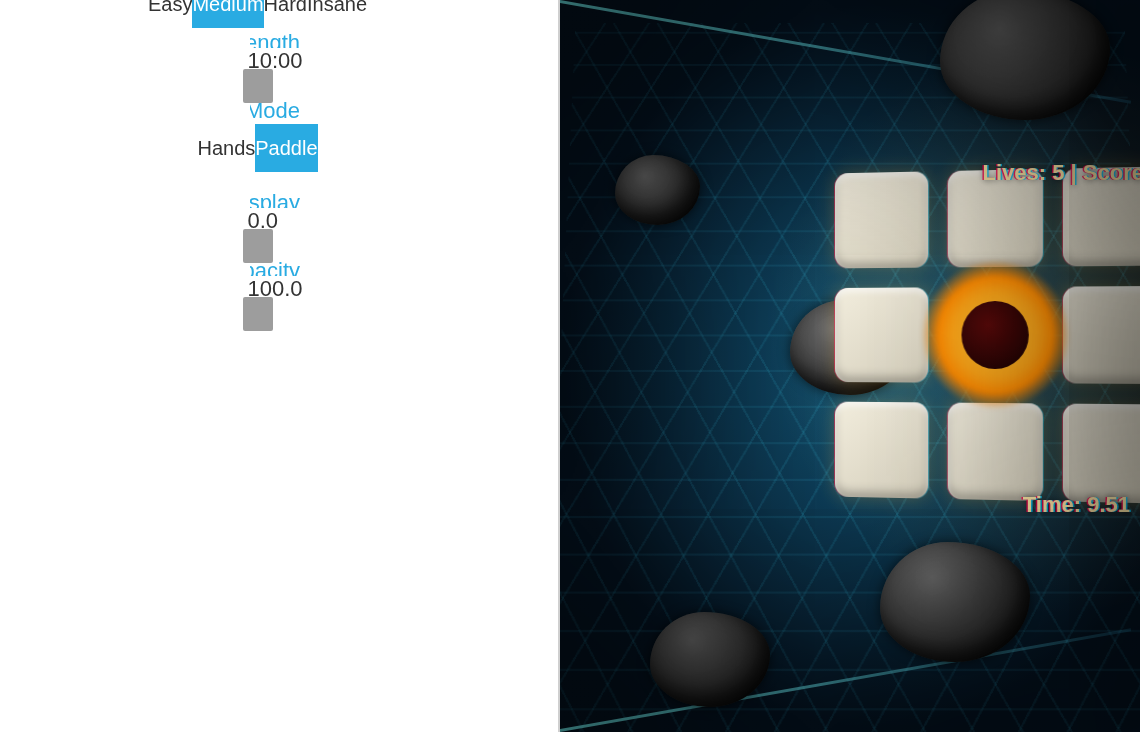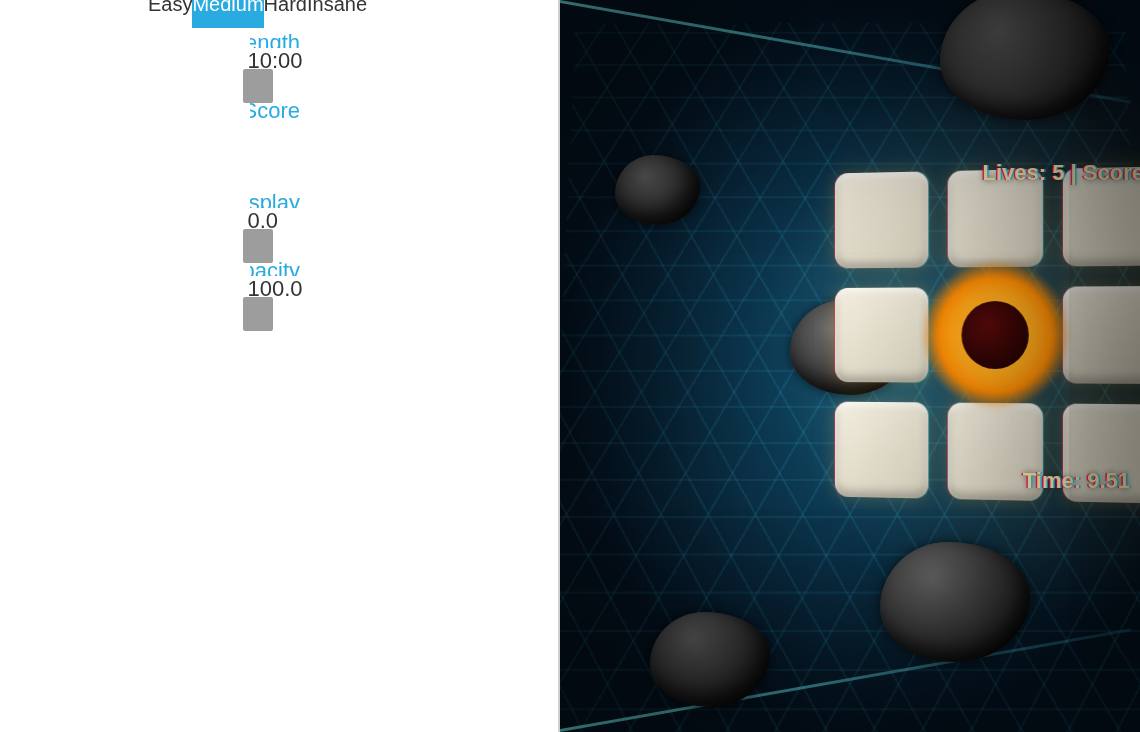--- a/index.html
+++ b/index.html
@@ -116,21 +116,21 @@
   .hud{
     position:absolute;color:#ffe9a8;
     font-family:"Segoe UI",Arial,sans-serif;font-weight:600;font-size:22px;
     text-shadow:
       -1.5px 0 rgba(255,0,80,.8),
        1.5px 0 rgba(0,200,255,.8),
        0 0 6px rgba(0,0,0,.6);
     white-space:nowrap;pointer-events:none;
   }
   .hud.top{right:-4px;top:160px;}
-  .hud.bottom{right:10px;top:468px;}
+  .hud.bottom{right:10px;top:492px;}
 </style>
 </head>
 <body>
 
 <div id="app">
 
   <div id="settings-panel">
 
     <div class="row" style="height:20px;margin-bottom:10px;">
       <div class="label"></div>
@@ -151,22 +151,28 @@
           <div class="value">10:00</div>
           <div class="control">
             <div class="slider">
               <div class="track"></div>
               <div class="fill" style="width: 17%;"></div>
               <div class="thumb" style="left: 17%;"></div>
             </div>
           </div>
         </div>
         <div class="row" style="height: 78px;">
-          <div class="label">Score</div>
+          <div class="label">Mode</div>
           <div class="value"></div>
+          <div class="control">
+            <div class="mode-toggle">
+              <div class="mode-btn">Hands</div>
+              <div class="mode-btn active">Paddle</div>
+            </div>
+          </div>
         </div>
         <div style="height: 14px;"></div>
         <div class="row">
           <div class="label">Display</div>
           <div class="value">0.0</div>
           <div class="control">
             <div class="slider">
               <div class="track"></div>
               <div class="fill" style="width: 2%;"></div>
               <div class="thumb" style="left: 2%;"></div>

